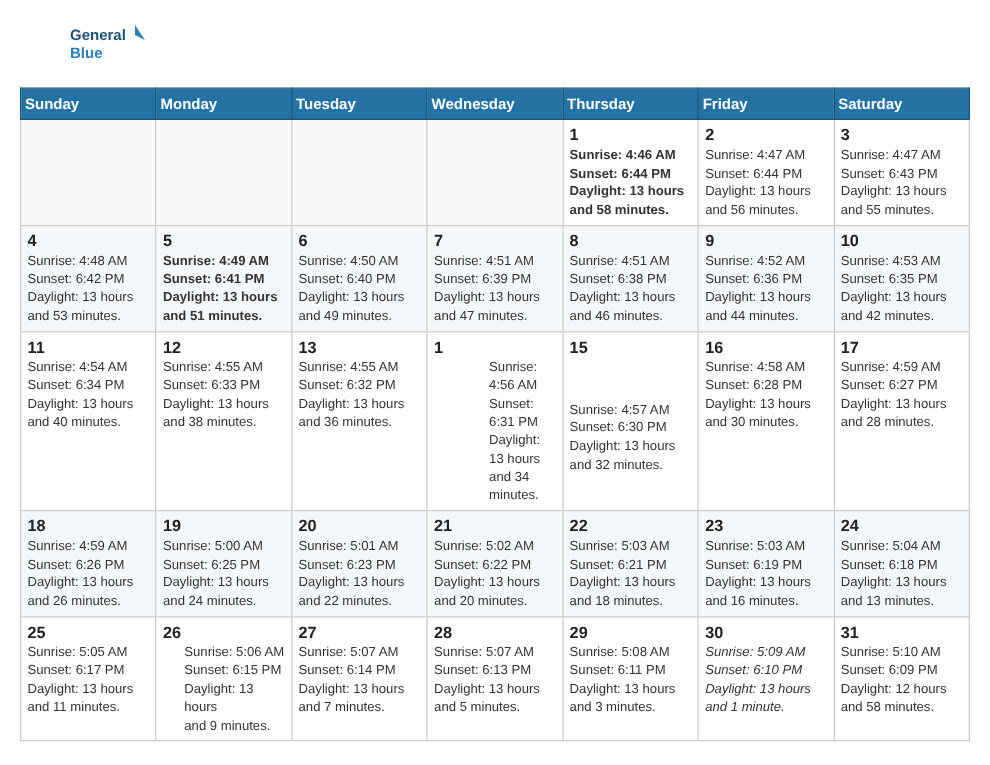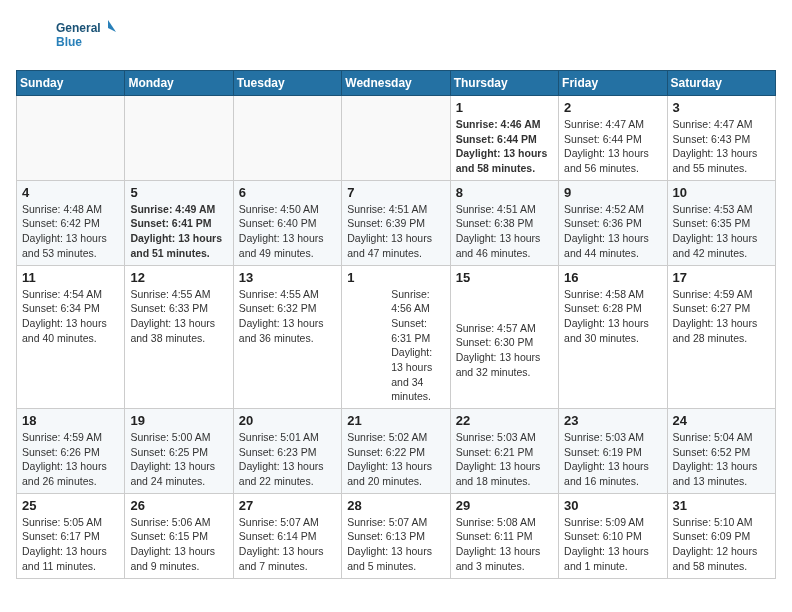--- a/index.html
+++ b/index.html
@@ -272,36 +272,36 @@
         <td>
           <span class="day-num">23</span>
           <div class="day-info" style="white-space: pre-line;">Sunrise: 5:03 AM
 Sunset: 6:19 PM
 Daylight: 13 hours
 and 16 minutes.</div>
         </td>
         <td>
           <span class="day-num">24</span>
           <div class="day-info" style="white-space: pre-line;">Sunrise: 5:04 AM
-Sunset: 6:52 PM
+Sunset: 6:18 PM
 Daylight: 13 hours
 and 13 minutes.</div>
         </td>
       </tr>
       <tr>
         <td>
           <span class="day-num">25</span>
           <div class="day-info" style="white-space: pre-line;">Sunrise: 5:05 AM
 Sunset: 6:17 PM
 Daylight: 13 hours
 and 11 minutes.</div>
         </td>
         <td>
           <span class="day-num">26</span>
-          <div class="day-info" style="white-space: pre-line;">Sunrise: 5:06 AM
+          <div class="day-info" style="white-space: pre-line; margin-left: 17px;">Sunrise: 5:06 AM
 Sunset: 6:15 PM
 Daylight: 13 hours
 and 9 minutes.</div>
         </td>
         <td>
           <span class="day-num">27</span>
           <div class="day-info" style="white-space: pre-line;">Sunrise: 5:07 AM
 Sunset: 6:14 PM
 Daylight: 13 hours
 and 7 minutes.</div>
@@ -315,21 +315,21 @@
         </td>
         <td>
           <span class="day-num">29</span>
           <div class="day-info" style="white-space: pre-line;">Sunrise: 5:08 AM
 Sunset: 6:11 PM
 Daylight: 13 hours
 and 3 minutes.</div>
         </td>
         <td>
           <span class="day-num">30</span>
-          <div class="day-info" style="white-space: pre-line;">Sunrise: 5:09 AM
+          <div class="day-info" style="white-space: pre-line; font-style: italic;">Sunrise: 5:09 AM
 Sunset: 6:10 PM
 Daylight: 13 hours
 and 1 minute.</div>
         </td>
         <td>
           <span class="day-num">31</span>
           <div class="day-info" style="white-space: pre-line;">Sunrise: 5:10 AM
 Sunset: 6:09 PM
 Daylight: 12 hours
 and 58 minutes.</div>

